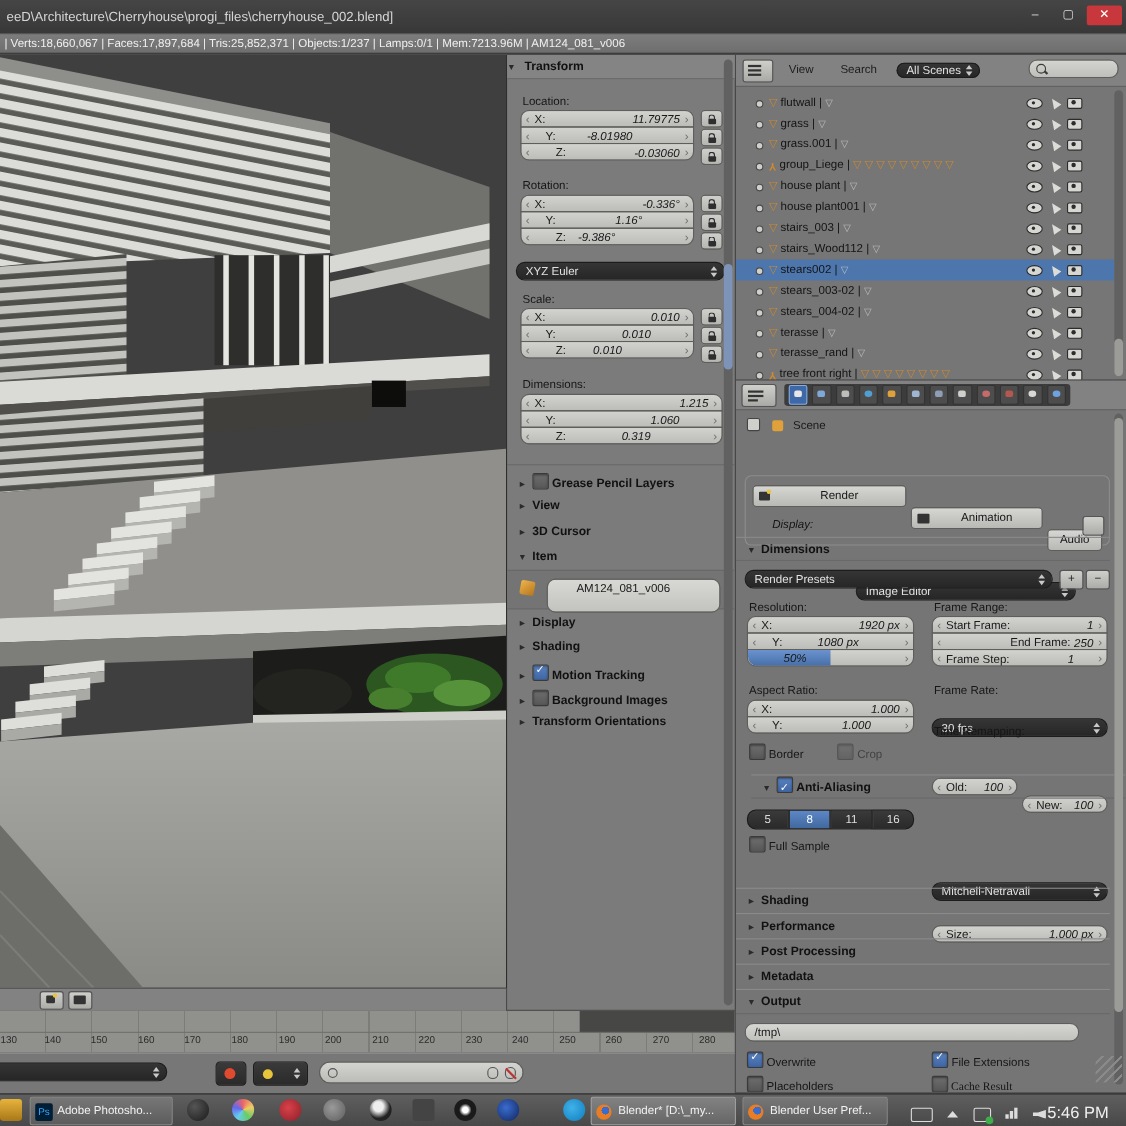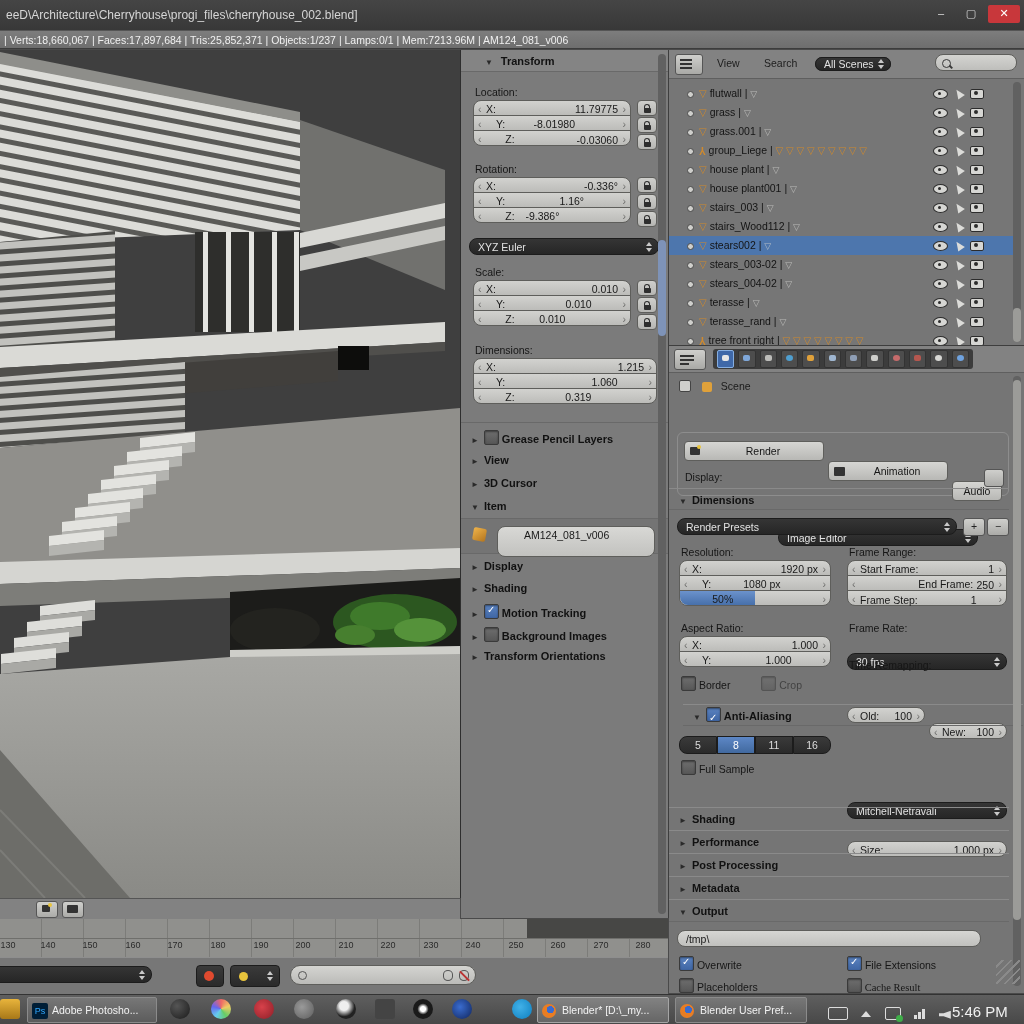--- a/index.html
+++ b/index.html
@@ -9,21 +9,21 @@
   
   #titlebar{left:0;top:0;width:1024px;height:30px;background:linear-gradient(#454545,#383838);color:#d6d6d6;font-size:12px;line-height:30px;padding-left:6px;box-sizing:border-box;}
   .winbtn{position:absolute;top:5px;width:26px;height:18px;border-radius:2px;color:#ddd;font-size:11px;text-align:center;line-height:17px;}
   #btn-min{right:70px}#btn-max{right:40px}
   #btn-close{right:4px;width:32px;background:#c8373b;color:#fff;}
   #infobar{left:0;top:30px;width:1024px;height:19px;background:linear-gradient(#7d7d7d,#6e6e6e);border-top:1px solid #555;border-bottom:1px solid #3c3c3c;color:#f0f0f0;font-size:10.5px;line-height:19px;padding-left:4px;box-sizing:border-box;}
   
   .nf{position:relative;height:16px;background:linear-gradient(#d2d2cf,#bcbcb9);border:1px solid #5e5e5b;border-radius:8px;color:#191919;font-size:10.5px;line-height:16px;box-sizing:border-box;padding:0 12px;}
   .nf::before{content:"‹";position:absolute;left:4px;top:0;color:rgba(0,0,0,.45);}
   .nf::after{content:"›";position:absolute;right:4px;top:0;color:rgba(0,0,0,.45);}
-  .nfl{float:left;}.nfv{float:right;}
+  .nfl{float:left;}.nfv{float:right;font-style:italic;}
   .dsel{position:relative;height:17px;background:linear-gradient(#353535,#262626);border:1px solid #1c1c1c;border-radius:8px;color:#e2e2e2;font-size:10.5px;line-height:16px;box-sizing:border-box;padding:0 16px 0 8px;}
   .udar{position:absolute;right:5px;top:50%;margin-top:-5px;width:8px;height:10px;}
   .udar::before{content:"";position:absolute;top:0;left:1px;border-left:3px solid transparent;border-right:3px solid transparent;border-bottom:4px solid #c9c9c9;}
   .udar::after{content:"";position:absolute;bottom:0;left:1px;border-left:3px solid transparent;border-right:3px solid transparent;border-top:4px solid #c9c9c9;}
   .phead{color:#111;font-size:11px;font-weight:bold;}
   .tri{font-size:8px;color:#2a2a2a;margin-right:5px;}
   .lbl{color:#161616;font-size:10.5px;}
   .cb{position:relative;display:inline-block;width:13px;height:13px;border-radius:2px;background:linear-gradient(#6e6e6e,#575757);border:1px solid #3a3a3a;box-shadow:inset 0 1px 2px rgba(0,0,0,.45);vertical-align:-2px;}
   .cb.on{background:linear-gradient(#5a82c0,#3f66a4);}
   .cb.on::after{content:"✓";position:absolute;left:2px;top:-1px;color:#fff;font-size:10px;}
@@ -175,21 +175,21 @@
     <span class="abs" style="left:36px;top:2px;width:20px;height:15px;background:linear-gradient(#cfcfcc,#ababa8);border:1px solid #555;border-radius:3px;">
         <span class="abs" style="left:5px;top:3px;width:8px;height:7px;background:#333;border-radius:1px;"></span>
         <span class="abs" style="left:11px;top:1px;width:4px;height:4px;background:#e8c43c;border-radius:50%;"></span>
       </span>
     <span class="abs" style="left:62px;top:2px;width:20px;height:15px;background:linear-gradient(#cfcfcc,#ababa8);border:1px solid #555;border-radius:3px;">
         <span class="abs" style="left:4px;top:3px;width:11px;height:8px;background:#333;border-radius:1px;"></span>
       </span>
   </div>
 
   <div class="abs" style="left:461px;top:50px;width:207px;height:868px;background:#7b7b7b;border-right:1px solid #3e3e3e;font-size:10.5px;">
-    <div class="abs" style="left:0;top:0;width:207px;height:22px;background:#848484;border-bottom:1px solid #696969;line-height:22px;padding-left:24px;box-sizing:border-box;">
+    <div class="abs" style="left:0;top:0;width:207px;height:22px;background:#848484;border-bottom:1px solid #696969;line-height:22px;padding-left:0;box-sizing:border-box;">
       <span class="tri">▼</span>
       <span class="phead">Transform</span>
     </div>
 
     <div class="abs lbl" style="left:14px;top:36px;">Location:</div>
     <div class="abs stack3" style="left:12px;top:50px;width:158px;">
       <div class="nf">
           <span class="nfl">X:</span>
           <span class="nfv">11.79775</span>
         </div>
@@ -503,21 +503,21 @@
     <div class="abs" style="left:10px;top:34px;color:#1a1a1a;">
       <span class="mini" style="width:10px;height:10px;background:#cfcfcc;border:1px solid #444;border-radius:2px;display:inline-block;vertical-align:-2px;"></span>
       <span class="mini" style="width:10px;height:10px;background:#e0a13a;border-radius:2px;display:inline-block;vertical-align:-2px;margin-left:8px;"></span>
       <span style="margin-left:6px;">Scene</span>
     </div>
 
     <div class="abs" style="left:8px;top:86px;width:330px;height:62px;border:1px solid #8d8d8d;border-radius:6px;">
       <div class="btnlight abs" style="left:6px;top:8px;width:140px;padding-left:18px;"><span class="abs" style="left:5px;top:5px;width:10px;height:8px;background:#333;border-radius:1px;"></span><span class="abs" style="left:12px;top:3px;width:4px;height:4px;background:#e8c43c;border-radius:50%;"></span><span>Render</span></div>
       <div class="btnlight abs" style="left:150px;top:8px;width:120px;padding-left:18px;"><span class="abs" style="left:5px;top:5px;width:11px;height:9px;background:#333;border-radius:1px;"></span><span>Animation</span></div>
       <div class="btnlight abs" style="left:274px;top:8px;width:50px;"><span>Audio</span></div>
-      <span class="abs lbl" style="left:7px;top:38px;">Display:</span>
+      <span class="abs lbl" style="left:24px;top:38px;font-style:italic;">Display:</span>
       <div class="dsel abs" style="left:100px;top:36px;width:200px;"><span>Image Editor</span><span class="udar"></span></div>
       <span class="abs" style="left:306px;top:36px;width:18px;height:16px;background:linear-gradient(#cfcfcc,#ababa8);border:1px solid #555;border-radius:3px;"></span>
     </div>
 
     <div class="abs" style="left:0;top:142px;width:340px;height:22px;border-top:1px solid #8a8a8a;border-bottom:1px solid #696969;line-height:22px;padding-left:10px;box-sizing:border-box;"><span class="tri">▼</span><span class="phead">Dimensions</span></div>
     <div class="dsel abs" style="left:8px;top:172px;width:280px;"><span>Render Presets</span><span class="udar"></span></div>
     <span class="abs" style="left:294px;top:172px;width:20px;height:16px;background:linear-gradient(#cfcfcc,#ababa8);border:1px solid #555;border-radius:3px;text-align:center;line-height:15px;color:#222;">+</span>
     <span class="abs" style="left:318px;top:172px;width:20px;height:16px;background:linear-gradient(#cfcfcc,#ababa8);border:1px solid #555;border-radius:3px;text-align:center;line-height:14px;color:#222;">−</span>
 
     <span class="abs lbl" style="left:12px;top:200px;">Resolution:</span>

